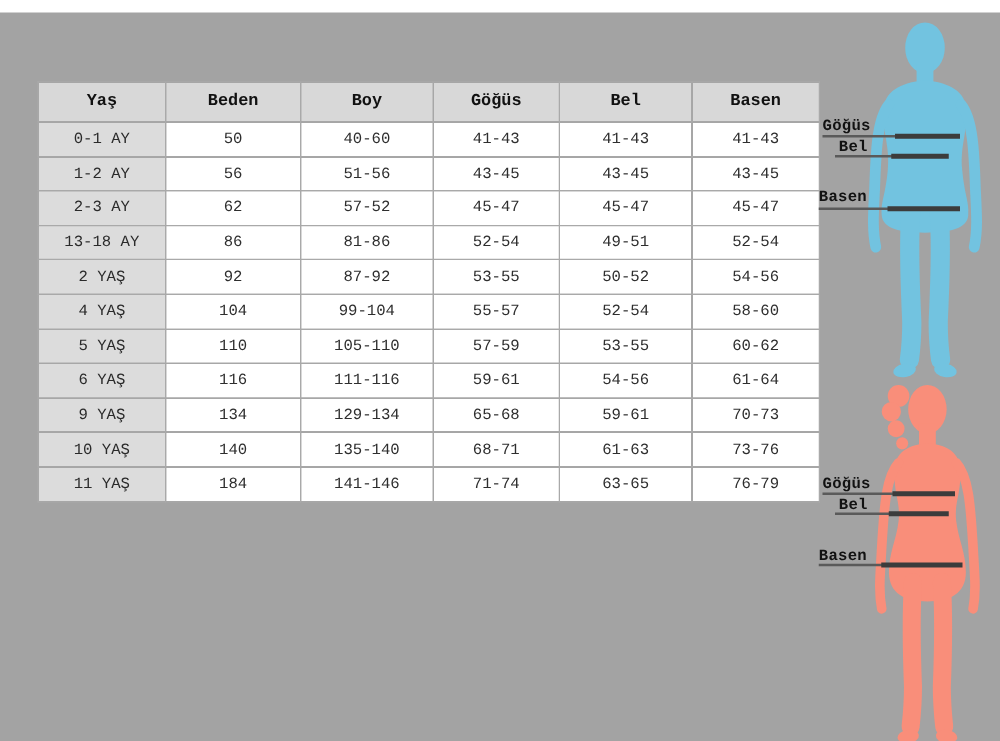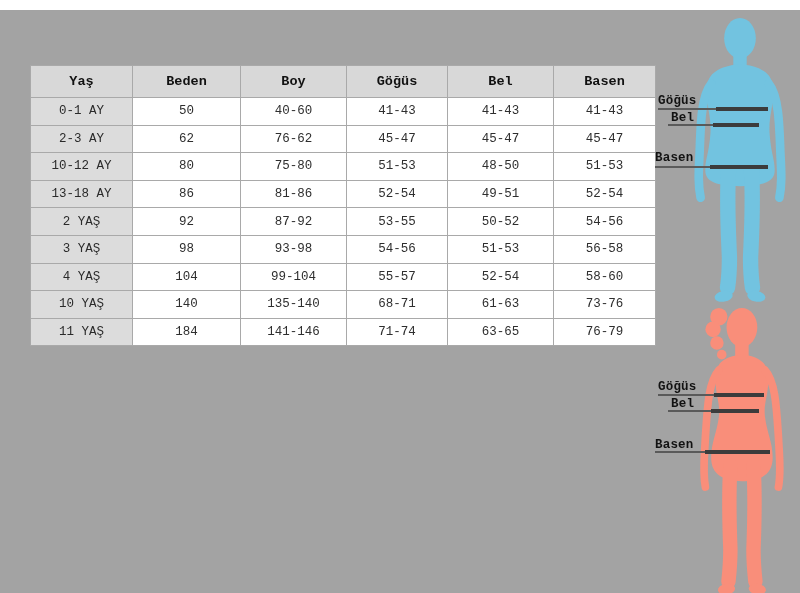--- a/index.html
+++ b/index.html
@@ -61,66 +61,82 @@
     <tbody>
         <tr>
           <td>0-1 AY</td>
           <td>50</td>
           <td>40-60</td>
           <td>41-43</td>
           <td>41-43</td>
           <td>41-43</td>
         </tr>
         <tr>
+          <td>1-2 AY</td>
+          <td>56</td>
+          <td>51-56</td>
+          <td>43-45</td>
+          <td>43-45</td>
+          <td>43-45</td>
+        </tr>
+        <tr>
           <td>2-3 AY</td>
           <td>62</td>
-          <td>76-62</td>
+          <td>57-52</td>
           <td>45-47</td>
           <td>45-47</td>
           <td>45-47</td>
-        </tr>
-        <tr>
-          <td>10-12 AY</td>
-          <td>80</td>
-          <td>75-80</td>
-          <td>51-53</td>
-          <td>48-50</td>
-          <td>51-53</td>
         </tr>
         <tr>
           <td>13-18 AY</td>
           <td>86</td>
           <td>81-86</td>
           <td>52-54</td>
           <td>49-51</td>
           <td>52-54</td>
         </tr>
         <tr>
           <td>2 YAŞ</td>
           <td>92</td>
           <td>87-92</td>
           <td>53-55</td>
           <td>50-52</td>
           <td>54-56</td>
         </tr>
         <tr>
-          <td>3 YAŞ</td>
-          <td>98</td>
-          <td>93-98</td>
-          <td>54-56</td>
-          <td>51-53</td>
-          <td>56-58</td>
-        </tr>
-        <tr>
           <td>4 YAŞ</td>
           <td>104</td>
           <td>99-104</td>
           <td>55-57</td>
           <td>52-54</td>
           <td>58-60</td>
+        </tr>
+        <tr>
+          <td>5 YAŞ</td>
+          <td>110</td>
+          <td>105-110</td>
+          <td>57-59</td>
+          <td>53-55</td>
+          <td>60-62</td>
+        </tr>
+        <tr>
+          <td>6 YAŞ</td>
+          <td>116</td>
+          <td>111-116</td>
+          <td>59-61</td>
+          <td>54-56</td>
+          <td>61-64</td>
+        </tr>
+        <tr>
+          <td>9 YAŞ</td>
+          <td>134</td>
+          <td>129-134</td>
+          <td>65-68</td>
+          <td>59-61</td>
+          <td>70-73</td>
         </tr>
         <tr>
           <td>10 YAŞ</td>
           <td>140</td>
           <td>135-140</td>
           <td>68-71</td>
           <td>61-63</td>
           <td>73-76</td>
         </tr>
         <tr>

